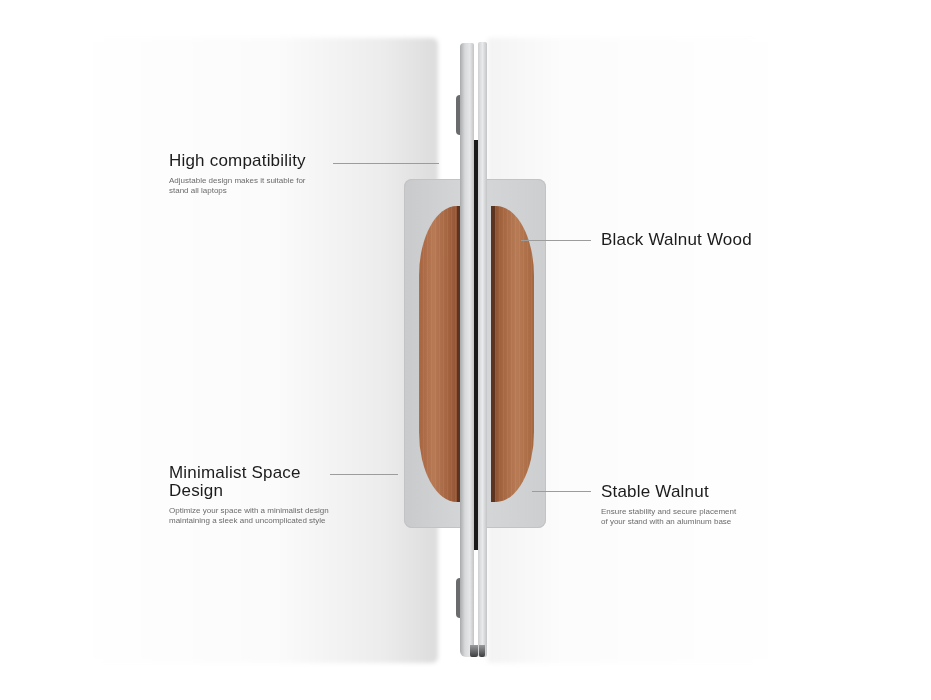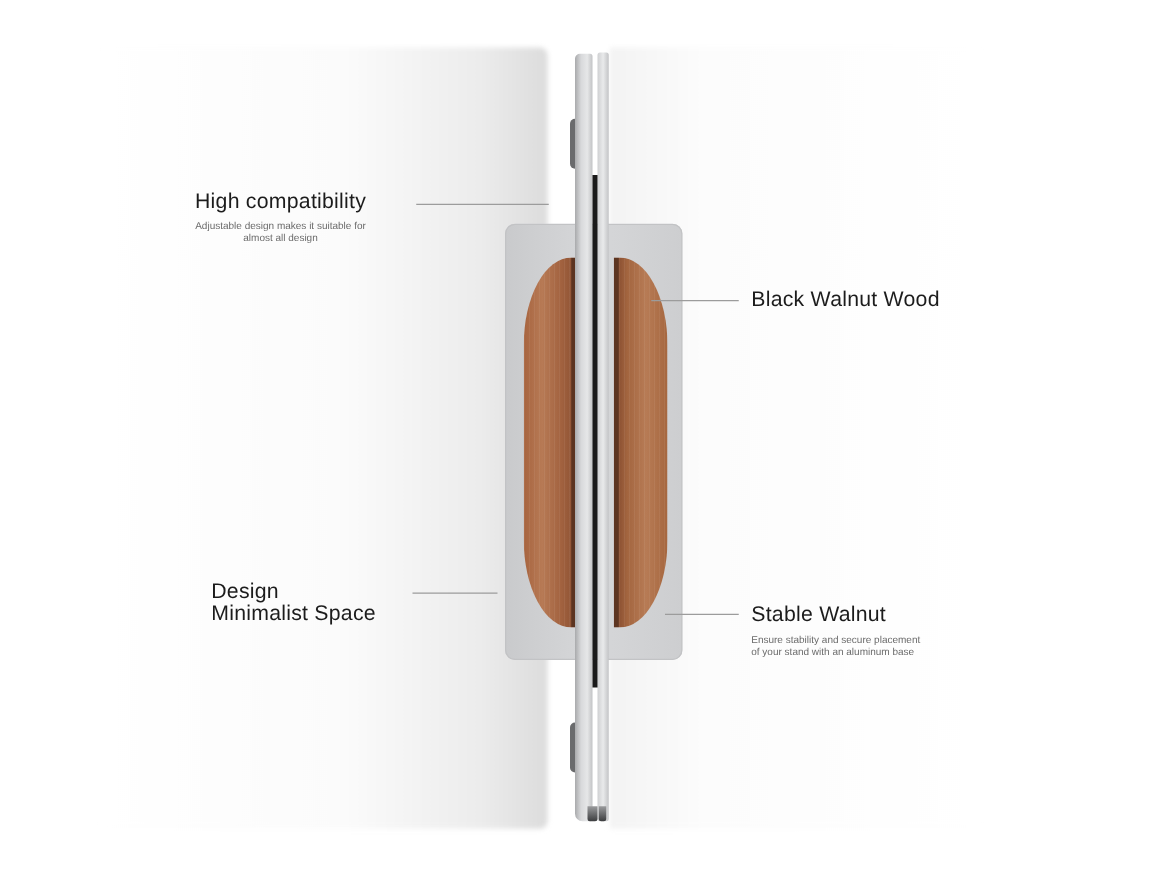--- a/index.html
+++ b/index.html
@@ -171,36 +171,40 @@
   <div class="laptop-gap"></div>
   <div class="laptop-foot-left"></div>
   <div class="laptop-foot-right"></div>
 </div>
 
 <div class="leader" style="left:333px; top:163px; width:106px;"></div>
 <div class="leader" style="left:521px; top:240px; width:70px;"></div>
 <div class="leader" style="left:330px; top:474px; width:68px;"></div>
 <div class="leader" style="left:532px; top:491px; width:59px;"></div>
 
-<div class="callout" style="left:156px; top:152px;text-align:center;">
+<div class="callout" style="left:169px; top:152px;">
   <div class="title">High compatibility</div>
   <div class="desc">
     <div>Adjustable design makes it suitable for</div>
-    <div>almost all design</div>
+    <div>stand all laptops</div>
   </div>
 </div>
 
 <div class="callout" style="left:601px; top:231px;">
   <div class="title">Black Walnut Wood</div>
 </div>
 
 <div class="callout" style="left:169px; top:464px;">
   <div class="title">
+    <div>Minimalist Space</div>
     <div>Design</div>
-    <div>Minimalist Space</div>
+  </div>
+  <div class="desc">
+    <div>Optimize your space with a minimalist design</div>
+    <div>maintaining a sleek and uncomplicated style</div>
   </div>
 </div>
 
 <div class="callout" style="left:601px; top:483px;">
   <div class="title">Stable Walnut</div>
   <div class="desc">
     <div>Ensure stability and secure placement</div>
     <div>of your stand with an aluminum base</div>
   </div>
 </div>

